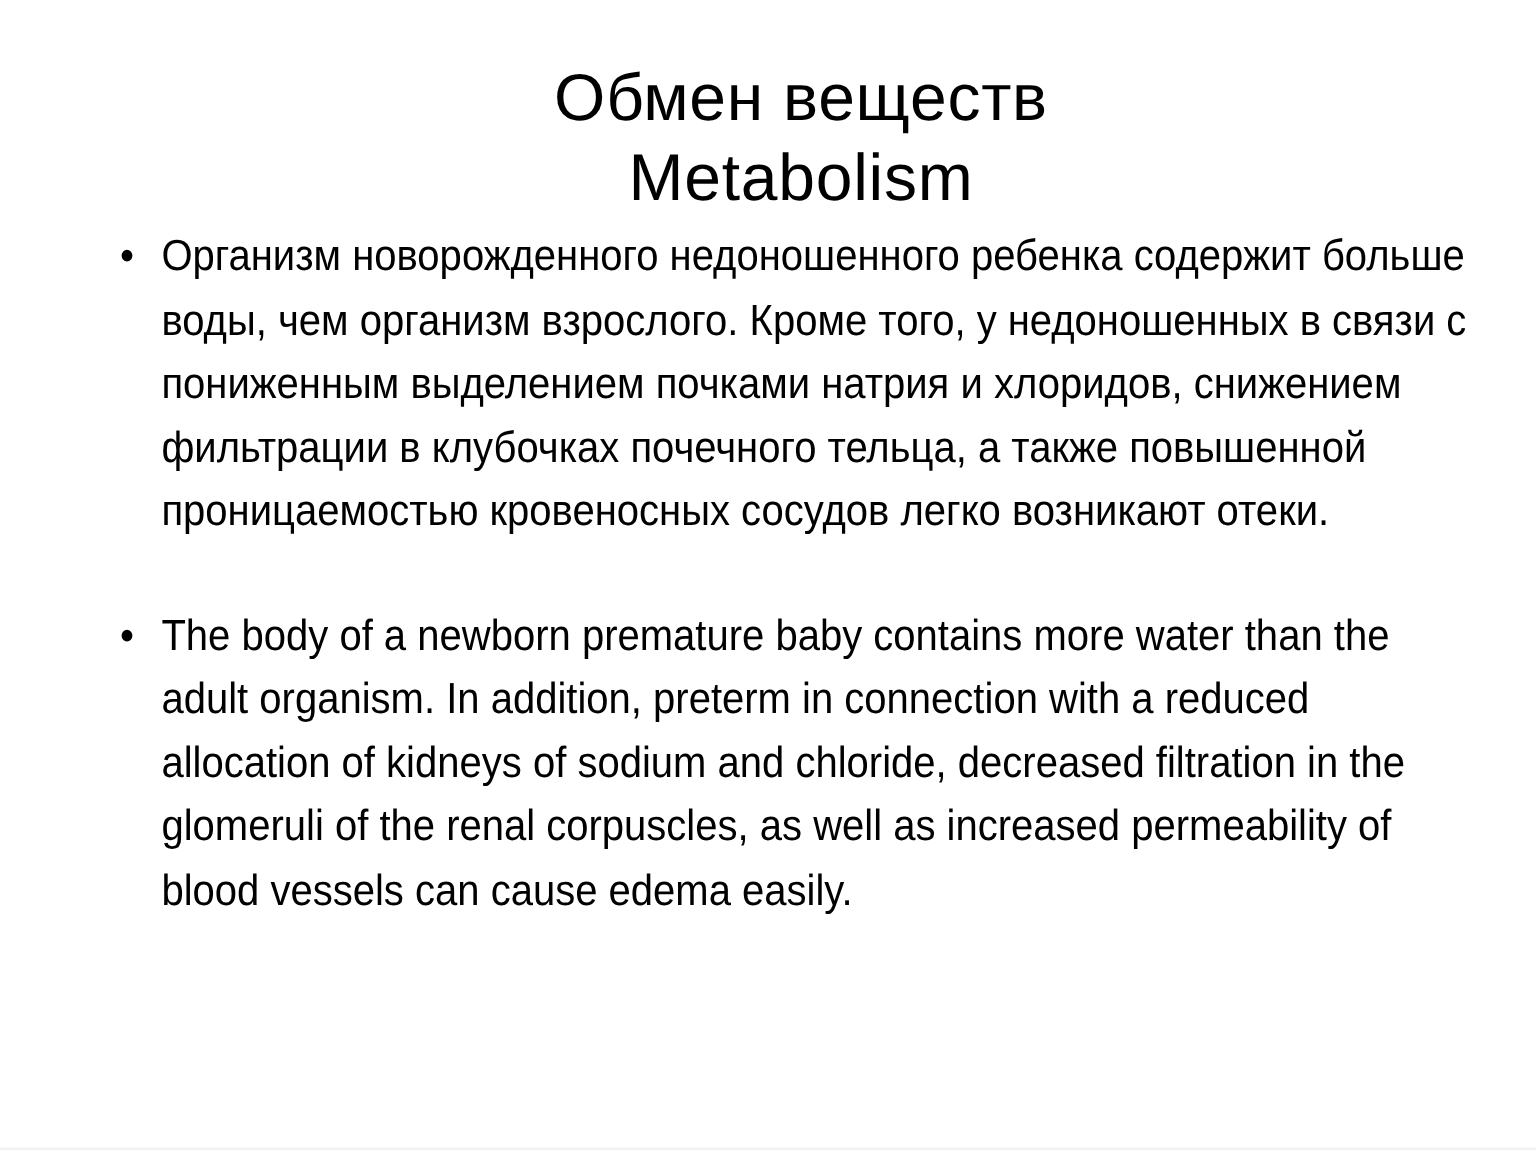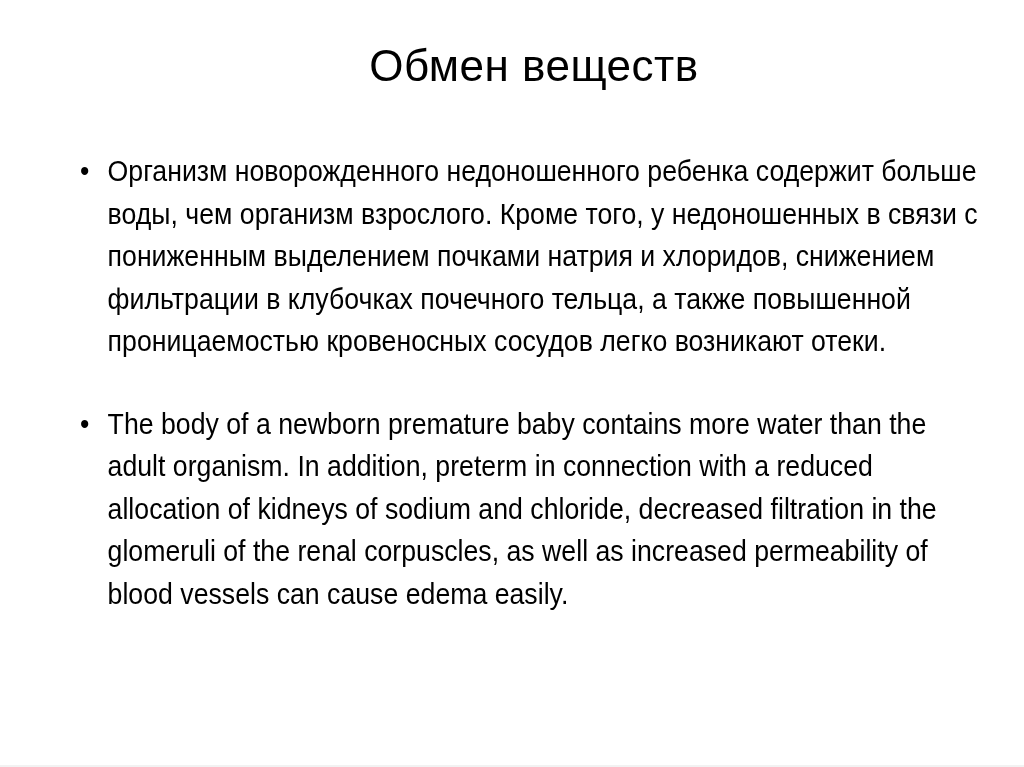--- a/index.html
+++ b/index.html
@@ -72,20 +72,21 @@
       height: 2px;
       background: #f2f2f2;
     }
   </style>
 </head>
 <body>
 
 <div class="slide">
   <h1 class="title">
     <span class="title-line">Обмен веществ</span>
+    <span class="title-line">Metabolism</span>
   </h1>
 
   <ul class="content">
     <li class="bullet-item">
       <span class="bullet-dot">•</span>
       <span>Организм новорожденного недоношенного ребенка содержит больше воды, чем организм взрослого. Кроме того, у недоношенных в связи с пониженным выделением почками натрия и хлоридов, снижением фильтрации в клубочках почечного тельца, а также повышенной проницаемостью кровеносных сосудов легко возникают отеки.</span>
     </li>
     <li class="bullet-item">
       <span class="bullet-dot">•</span>
       <span>The body of a newborn premature baby contains more water than the adult organism. In addition, preterm in connection with a reduced allocation of kidneys of sodium and chloride, decreased filtration in the glomeruli of the renal corpuscles, as well as increased permeability of blood vessels can cause edema easily.</span>

